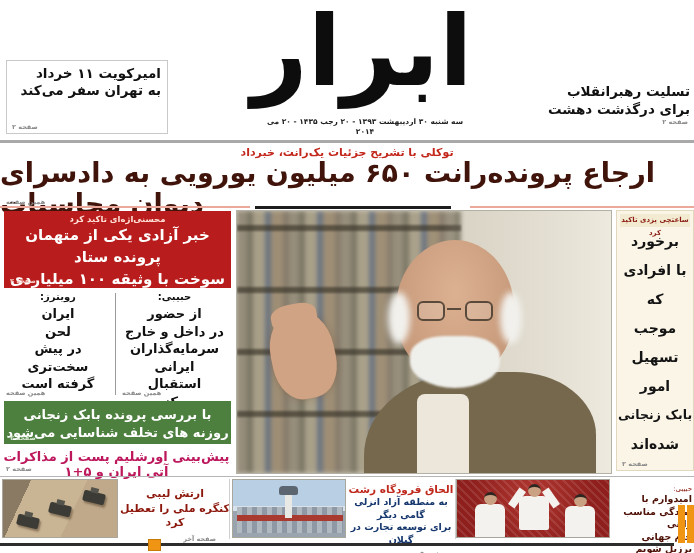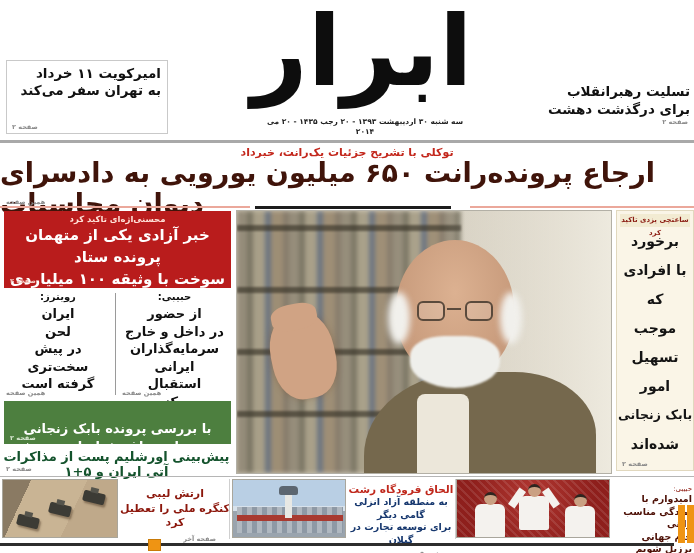--- a/index.html
+++ b/index.html
@@ -36,25 +36,25 @@
   .red-box .t { font-size:15px; color:#ffffff; line-height:22px; }
   .red-box .ref { color:#f6cfc6; position:absolute; right:auto; left:6px; bottom:3px; }
 
   .subcol { top:291px; height:106px; text-align:center; }
   .subcol .src { font-size:10px; color:#111; margin-bottom:3px; }
   .subcol .t { font-size:13px; line-height:17.5px; color:#111; }
   .subcol .ref { position:absolute; left:4px; bottom:0; }
   .vdiv { left:115px; top:293px; width:1px; height:102px; background:#9a9a9a; }
 
   .green-box { left:4px; top:401px; width:227px; height:43px; background:#4d7f3f; text-align:center;
-               padding-top:19px; }
+               padding-top:5px; }
   .green-box .t { font-size:13px; color:#ffffff; line-height:18px; }
   .green-box .ref { color:#d9e8d2; position:absolute; left:6px; bottom:2px; }
 
-  .jerusalem { left:0; top:449px; width:233px; text-align:center; font-size:13px; color:#14532d; }
+  .jerusalem { left:0; top:449px; width:233px; text-align:center; font-size:13px; color:#be185d; }
   .jerusalem-ref { left:6px; top:465px; }
 
   
   .photo-main { left:236px; top:210px; width:376px; height:264px; border:1px solid #b3b0a6; overflow:hidden;
                 background:linear-gradient(90deg,#c6bfae 0%,#d8d2c4 55%,#cfc8b8 100%); }
   .bookshelf { position:absolute; left:0; top:0; width:60%; height:100%;
                background:repeating-linear-gradient(90deg,#8d8471 0 10px,#6f6a58 10px 16px,#a39a82 16px 28px,
                           #5d6878 28px 34px,#96856b 34px 46px,#7d7160 46px 52px);
                filter:blur(2px); opacity:.85; }
   .shelves { position:absolute; left:0; top:0; width:60%; height:100%;

